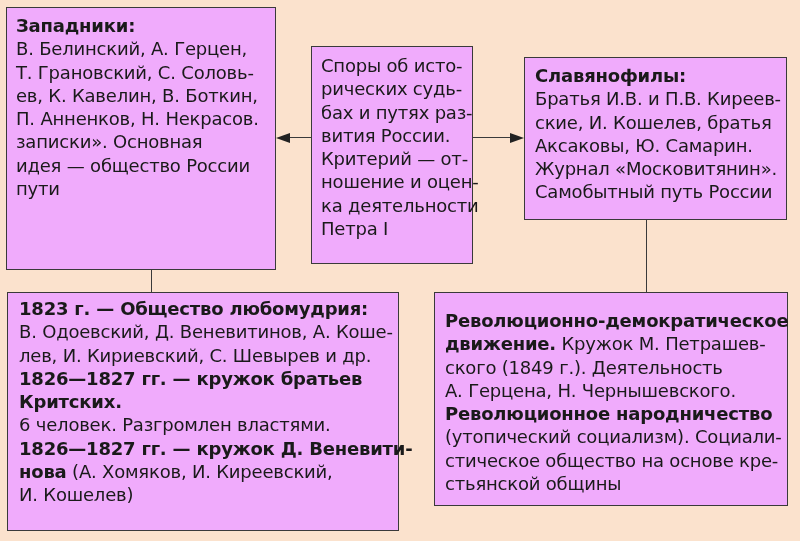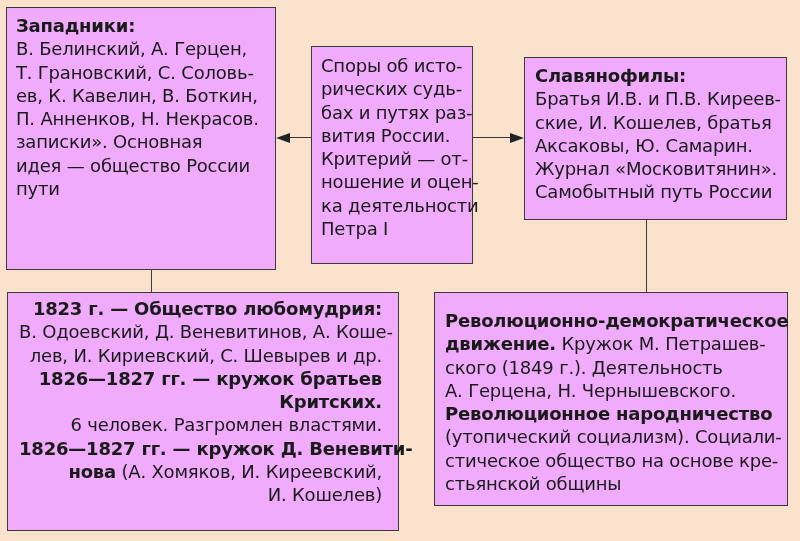--- a/index.html
+++ b/index.html
@@ -17,21 +17,21 @@
     font-size: 18px;
     line-height: 23.3px;
     letter-spacing: -0.2px;
     white-space: nowrap;
   }
   .box .line { display: block; }
   .b { font-weight: bold; }
   #box-west { left: 6px; top: 7px; width: 270px; height: 263px; padding: 6px 0 0 9px; }
   #box-center { left: 311px; top: 30px; width: 162px; height: 218px; padding: 7px 0 0 9px; margin-top: 16px; }
   #box-slav { left: 524px; top: 57px; width: 263px; height: 163px; padding: 6px 0 12px 10px; }
-  #box-1823 { left: 7px; top: 292px; width: 392px; height: 239px; padding: 4px 16px 0 11px; text-align: right; }
+  #box-1823 { left: 7px; top: 292px; width: 392px; height: 239px; padding: 4px 16px 0 11px; }
   #box-rev { left: 434px; top: 292px; width: 354px; height: 214px; padding: 16px 0 0 10px; }
   .vline { position: absolute; width: 1.4px; background: #3a3a3a; }
   .hline { position: absolute; height: 1.4px; background: #3a3a3a; }
   .arrow-left, .arrow-right {
     position: absolute; width: 0; height: 0;
     border-top: 5px solid transparent; border-bottom: 5px solid transparent;
   }
   .arrow-left { border-right: 14px solid #222; }
   .arrow-right { border-left: 14px solid #222; }
 </style>

